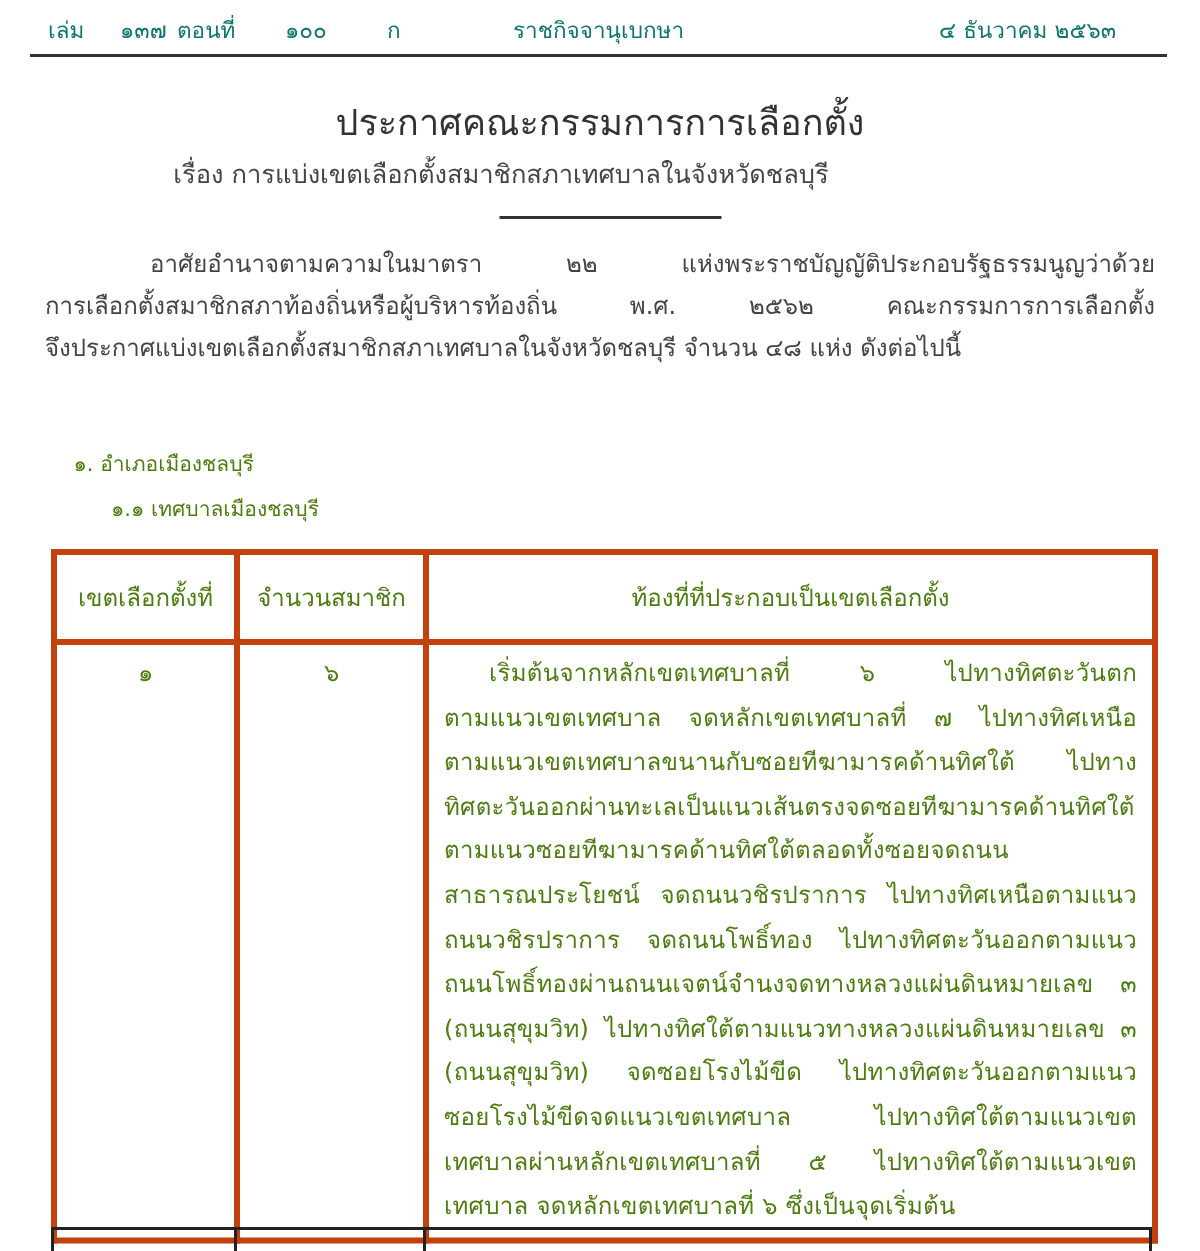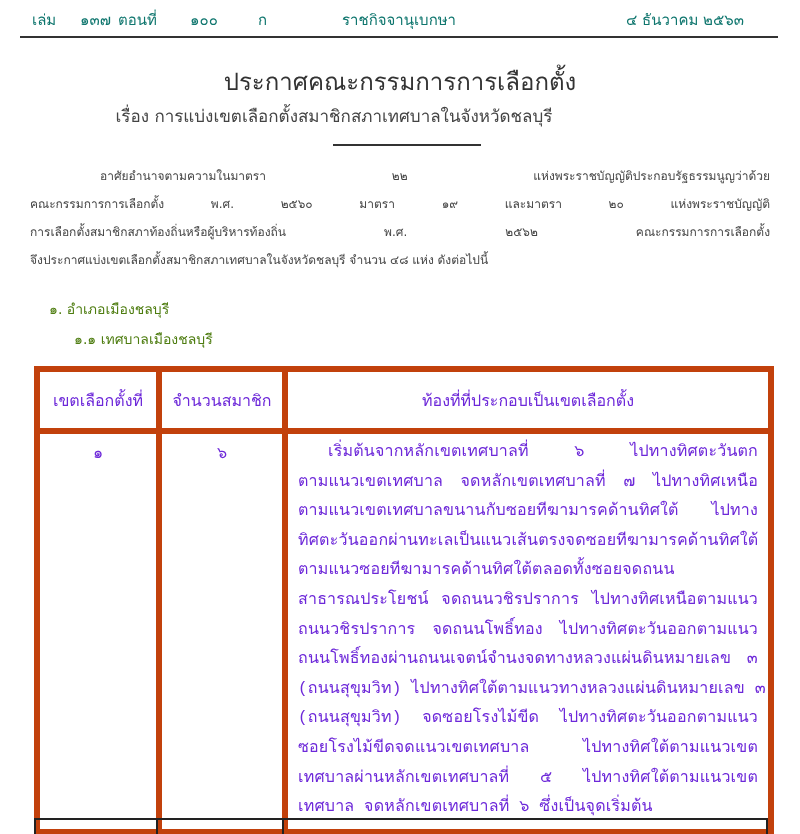--- a/index.html
+++ b/index.html
@@ -7,29 +7,29 @@
          font-family: "DejaVu Sans", "Liberation Sans", sans-serif; color: #333; }
   .hdr { position: absolute; top: 6px; left: 30px; right: 20px; height: 26px;
          font-size: 15px; color: #0f766e; }
   .hdr span { position: absolute; top: 2px; white-space: nowrap; }
   .hdr-rule { position: absolute; top: 36px; left: 20px; width: 758px; height: 2px; background: #333; }
   .title { position: absolute; top: 62px; left: 0; width: 800px; text-align: center;
            font-size: 24px; color: #333; }
   .subtitle { position: absolute; top: 102px; left: 0; width: 668px; text-align: center;
               font-size: 17px; color: #444; }
   .title-rule { position: absolute; top: 144px; left: 333px; width: 148px; height: 2px; background: #333; }
-  .para { position: absolute; left: 30px; width: 740px; font-size: 12px; color: #444;
+  .para { position: absolute; left: 30px; width: 740px; font-size: 16px; color: #444;
           line-height: 28px; }
   .para .line { display: block; white-space: nowrap; text-align: justify; text-align-last: justify; }
   .para .line.first { padding-left: 70px; }
   .para .line.last { text-align-last: left; }
   .sec { position: absolute; font-size: 14px; color: #4d7c0f; white-space: nowrap; margin-left: 17px; }
   table.dist { position: absolute; top: 366px; left: 34px; width: 734px; border-collapse: collapse;
                table-layout: fixed; }
-  table.dist th, table.dist td { border: 6px solid #c2410c; color: #6d28d9; font-weight: normal; font-family: Liberation Mono, monospace; }
+  table.dist th, table.dist td { border: 4px solid #c2410c; color: #4d7c0f; font-weight: normal; }
   table.dist th { height: 54px; font-size: 16px; text-align: center; vertical-align: middle; }
   table.dist td { vertical-align: top; font-size: 16px; }
   td.num { text-align: center; padding-top: 6px; }
   td.desc { padding: 4px 10px 6px 10px; font-size: 17px; line-height: 29.6px; letter-spacing: 0.2px; }
   td.desc .line { display: block; white-space: nowrap; text-align: justify; text-align-last: justify; }
   td.desc .line.first { padding-left: 30px; }
   td.desc .line.last { text-align-last: left; }
   .next-row-top { position: absolute; top: 818px; left: 34px; width: 734px; height: 20px;
                   border-left: 2px solid #222; border-right: 2px solid #222; border-top: 2px solid #222; box-sizing: border-box; }
   .next-row-top .c1 { position: absolute; left: 120px; top: 0; height: 20px; border-left: 2px solid #222; }
@@ -48,21 +48,20 @@
   <span style="left:596px">๔ ธันวาคม ๒๕๖๓</span>
 </div>
 <div class="hdr-rule"></div>
 
 <div class="title">ประกาศคณะกรรมการการเลือกตั้ง</div>
 <div class="subtitle">เรื่อง  การแบ่งเขตเลือกตั้งสมาชิกสภาเทศบาลในจังหวัดชลบุรี</div>
 <div class="title-rule"></div>
 
 <div class="para" style="top:162px">
   <span class="line first">อาศัยอำนาจตามความในมาตรา ๒๒ แห่งพระราชบัญญัติประกอบรัฐธรรมนูญว่าด้วย</span>
-  <span class="line">คณะกรรมการการเลือกตั้ง พ.ศ. ๒๕๖๐ มาตรา ๑๙ และมาตรา ๒๐ แห่งพระราชบัญญัติ</span>
   <span class="line">การเลือกตั้งสมาชิกสภาท้องถิ่นหรือผู้บริหารท้องถิ่น พ.ศ. ๒๕๖๒ คณะกรรมการการเลือกตั้ง</span>
   <span class="line last">จึงประกาศแบ่งเขตเลือกตั้งสมาชิกสภาเทศบาลในจังหวัดชลบุรี จำนวน ๔๘ แห่ง ดังต่อไปนี้</span>
 </div>
 
 <div class="sec" style="top:298px; left:32px">๑.  อำเภอเมืองชลบุรี</div>
 <div class="sec" style="top:328px; left:57px">๑.๑  เทศบาลเมืองชลบุรี</div>
 
 <table class="dist">
   <colgroup>
     <col style="width:122px">

